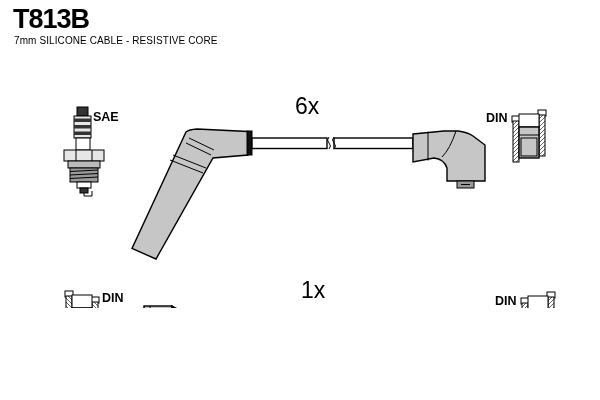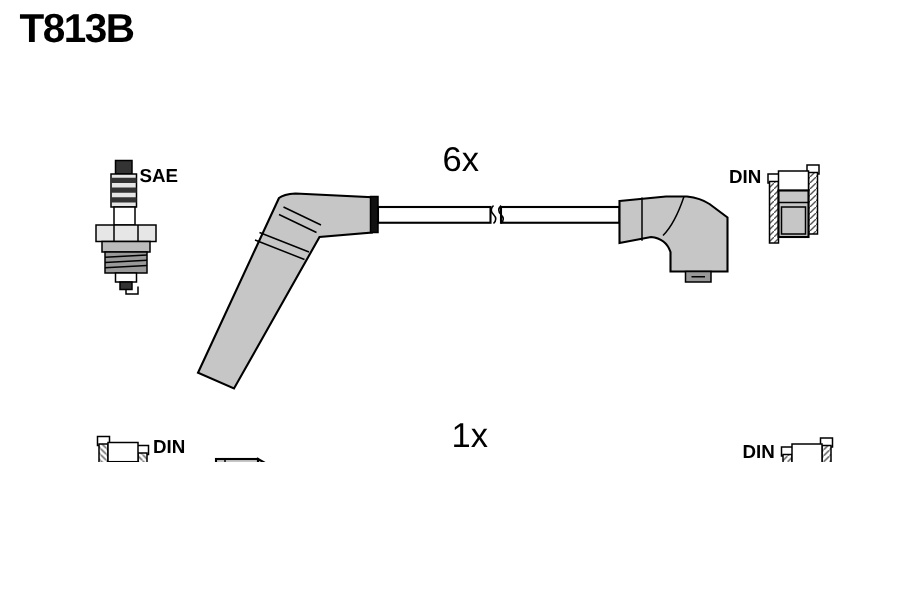--- a/index.html
+++ b/index.html
@@ -31,20 +31,21 @@
   .lbl{font-family:"Liberation Sans",sans-serif;fill:#000;}
   .lbl-qty{font-size:23px;}
   .lbl-sm{font-size:12.5px;font-weight:bold;}
 </style>
 </head>
 <body>
 
 <div class="page">
 
   <div class="part-number">T813B</div>
+  <div class="subtitle">7mm SILICONE CABLE - RESISTIVE CORE</div>
 
   <svg class="diagram" width="600" height="400" viewBox="0 0 600 400" xmlns="http://www.w3.org/2000/svg" xmlns:xlink="http://www.w3.org/1999/xlink">
 
     <defs>
       <pattern id="hatch" patternUnits="userSpaceOnUse" width="4" height="4">
         <rect width="4" height="4" fill="#fff"></rect>
         <path d="M0,4 L4,0" stroke="#555" stroke-width="0.9"></path>
       </pattern>
 
       <g id="din-icon">

